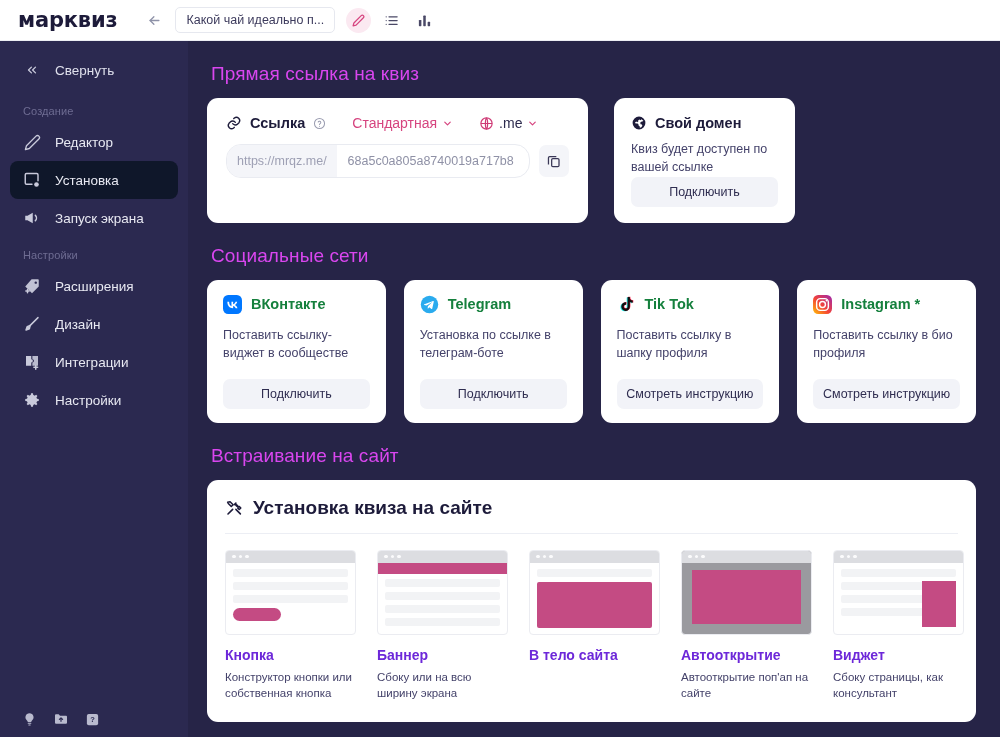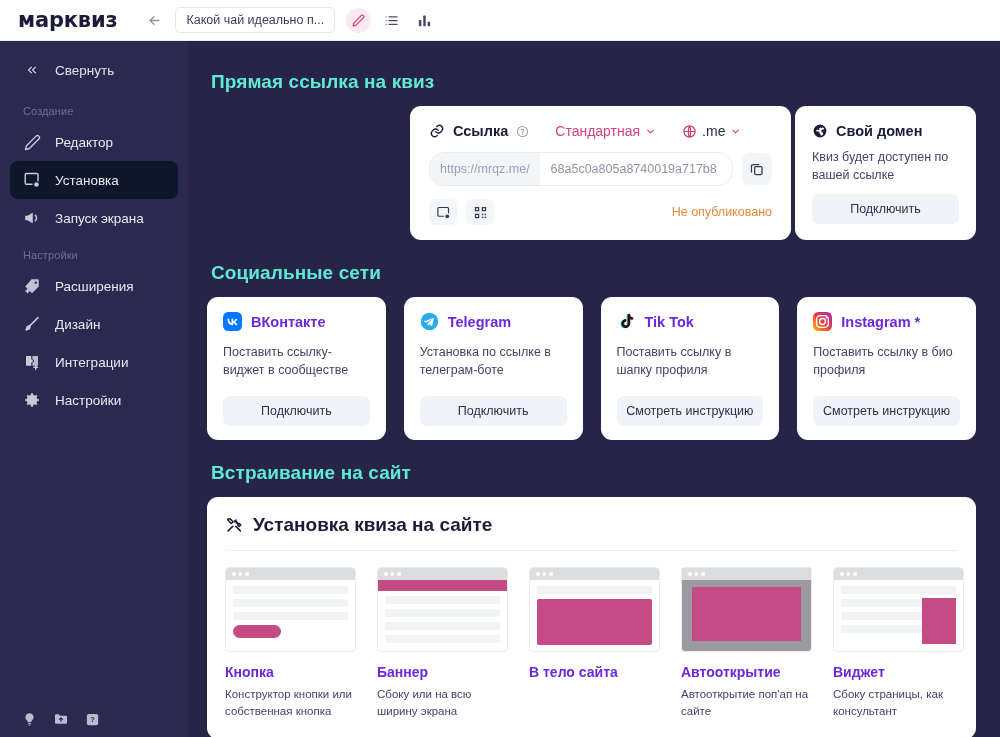--- a/index.html
+++ b/index.html
@@ -65,29 +65,29 @@
     display: flex; gap: 16px; padding-left: 22px; align-items: center;
   }
   .side-bottom .bi { color: #b9bace; display: flex; }
 
   
   .main {
     flex: 1; background: #262447; overflow: hidden;
     padding: 18px 24px 0 19px;
   }
   .section-title {
-    color: #5eead4; font-size: 19px; font-weight: 700;
-    margin: 12px 0 13px 4px; letter-spacing: .1px;
+    color: #d946ef; font-size: 19px; font-weight: 400;
+    margin: 4px 0 13px 4px; letter-spacing: .1px;
   }
   .section-title.tight { margin-top: 22px; }
 
   .card { background: #fff; border-radius: 11px; }
 
   
-  .row { display: flex; gap: 4px; align-items: stretch; justify-content: flex-end; }
+  .row { display: flex; gap: 26px; align-items: stretch; }
   .link-card { width: 381px; padding: 17px 19px 15px 19px; }
   .link-head { display: flex; align-items: center; gap: 8px; }
   .link-head .lbl { font-size: 14.5px; font-weight: 700; color: #1d1b3a; }
   .q-ico { color: #9a9cb0; display: flex; }
   .dd {
     display: flex; align-items: center; gap: 5px;
     font-size: 14px; color: #d6447f; margin-left: 18px;
   }
   .dd .chev { color: #d6447f; display: flex; }
   .dd.globe { margin-left: 18px; color: #cf3b76; }
@@ -127,21 +127,21 @@
     font-size: 12.5px; color: #2f2d50;
   }
 
   
   .social-row { display: flex; gap: 18px; }
   .social-card {
     width: 181px; height: 143px; padding: 15px 16px 14px 16px;
     display: flex; flex-direction: column;
   }
   .soc-head { display: flex; align-items: center; gap: 9px; }
-  .soc-head .lbl { font-size: 14.5px; font-weight: 700; color: #6d28d9; white-space: nowrap; text-align: right; }
+  .soc-head .lbl { font-size: 14.5px; font-weight: 700; color: #15803d; white-space: nowrap; text-align: right; }
   .soc-desc { font-size: 12.5px; color: #44426a; line-height: 1.45; margin-top: 12px; }
   .soc-card-btn { margin-top: auto; }
 
   
   .embed-card { padding: 17px 18px 20px 18px; margin-top: 0; }
   .emb-head { display: flex; align-items: center; gap: 10px; padding-bottom: 14px; }
   .emb-head .lbl { font-size: 19px; font-weight: 700; color: #1d1b3a; }
   .emb-sep { height: 1px; background: #eceef4; }
   .emb-items { display: flex; gap: 21px; padding-top: 16px; }
   .emb-item { width: 131px; }
@@ -369,40 +369,20 @@
               <span class="url-val">68a5c0a805a8740019a717b8</span>
             </div>
             <div class="copy-btn">
               <svg width="16" height="16" viewBox="0 0 24 24" fill="none" stroke="currentColor" stroke-width="1.9" stroke-linejoin="round">
                 <rect x="8.5" y="8.5" width="11" height="12" rx="1.8"></rect>
                 <path d="M15.5 5.5h-10A1.8 1.8 0 0 0 3.7 7.3v10"></path>
               </svg>
             </div>
           </div>
 
-          <div class="link-foot">
-            <div class="sq-btn">
-              <svg width="15" height="15" viewBox="0 0 24 24" fill="none" stroke="currentColor" stroke-width="1.9" stroke-linecap="round" stroke-linejoin="round">
-                <path d="M20 12.5V5.6A1.6 1.6 0 0 0 18.4 4H4.6A1.6 1.6 0 0 0 3 5.6v10.8A1.6 1.6 0 0 0 4.6 18H12"></path>
-                <circle cx="18" cy="18" r="3" fill="currentColor" stroke="none"></circle>
-              </svg>
-            </div>
-            <div class="sq-btn">
-              <svg width="15" height="15" viewBox="0 0 24 24" fill="currentColor">
-                <path d="M3 3h7v7H3zm2 2v3h3V5z"></path>
-                  <path d="M14 3h7v7h-7zm2 2v3h3V5z"></path>
-                  <path d="M3 14h7v7H3zm2 2v3h3v-3z"></path>
-                <rect x="14" y="14" width="2.4" height="2.4"></rect>
-                  <rect x="18.6" y="14" width="2.4" height="2.4"></rect>
-                <rect x="14" y="18.6" width="2.4" height="2.4"></rect>
-                  <rect x="18.6" y="18.6" width="2.4" height="2.4"></rect>
-              </svg>
-            </div>
-            <div class="status">Не опубликовано</div>
-          </div>
         </div>
 
         <div class="card domain-card">
           <div class="dom-head">
             <span style="display:flex;color:#1d1b3a">
               <svg width="16" height="16" viewBox="0 0 24 24" fill="currentColor">
                 <path d="M12 2.4A9.6 9.6 0 1 0 21.6 12 9.6 9.6 0 0 0 12 2.4zm6.6 6.1-1.5 1.3-2 .4-1.3 1.6.6 1.9 2 .5.6 1.9-1.5 2.2-2.2.7-.3-2-1.6-1.3-.4-2.3-2.1-1.1-1.5.7-1.4-1.9 1.9-1.2 1.5.8 1.7-1.2-.3-1.7 1.9-.9 1.7 1 1.3-1.5z"></path>
               </svg>
             </span>
             <span class="lbl">Свой домен</span>

